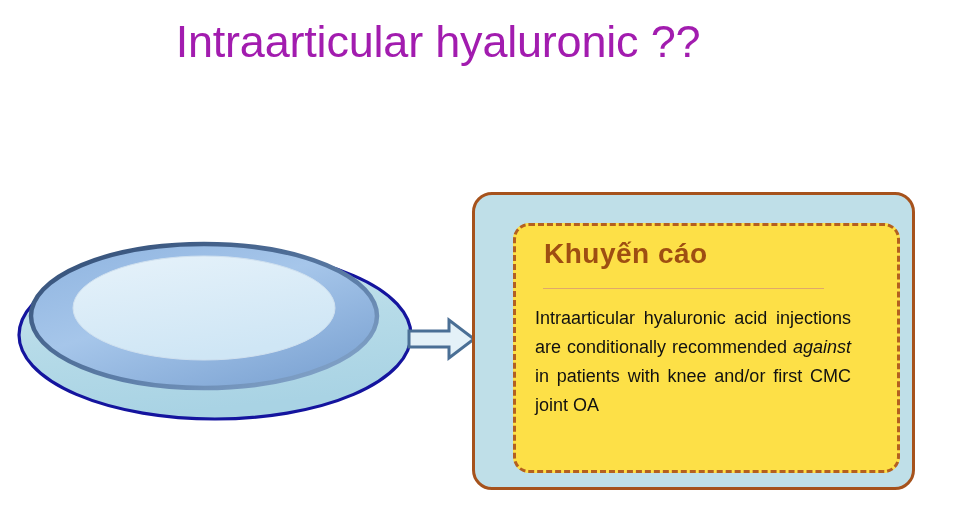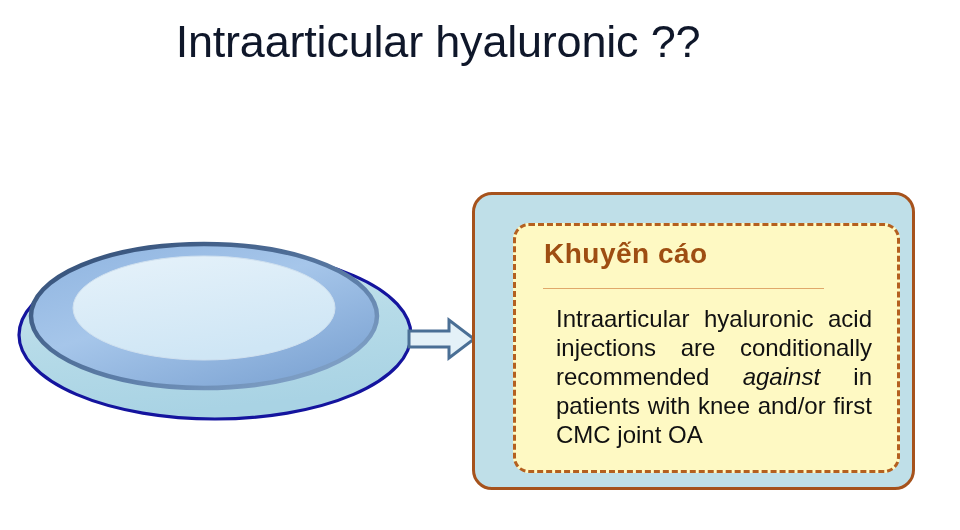--- a/index.html
+++ b/index.html
@@ -19,21 +19,21 @@
   
   #slide-title {
     position: absolute;
     left: 0;
     top: 16px;
     width: 876px;
     text-align: center;
     font-family: "Liberation Sans", sans-serif;
     font-size: 45px;
     font-weight: 400;
-    color: #0f172a;
+    color: #a21caf;
     letter-spacing: -0.2px;
     white-space: nowrap;
   }
 
   
   #disc-graphic {
     position: absolute;
     left: 8px;
     top: 236px;
     width: 430px;
@@ -85,21 +85,21 @@
     border: 3px solid #a6521c;
     border-radius: 20px;
   }
   #callout-inner {
     position: absolute;
     left: 38px;
     top: 28px;
     width: 387px;
     height: 250px;
     box-sizing: border-box;
-    background: #fef9c3;
+    background: #fde047;
     border: 3px dashed #b4601f;
     border-radius: 16px;
   }
   #callout-heading {
     position: absolute;
     left: 28px;
     top: 12px;
     font-family: "Liberation Sans", sans-serif;
     font-size: 28px;
     font-weight: bold;
@@ -110,25 +110,25 @@
   #callout-divider {
     position: absolute;
     left: 27px;
     top: 62px;
     width: 281px;
     height: 0;
     border-top: 1.5px solid #e0a86a;
   }
   #callout-body {
     position: absolute;
-    left: 40px;
+    left: 19px;
     top: 78px;
     width: 316px;
     font-family: "Liberation Sans", sans-serif;
-    font-size: 24px;
+    font-size: 18px;
     line-height: 29px;
     color: #111111;
     text-align: justify;
     text-justify: inter-word;
   }
   #callout-body .emph { font-style: italic; }
 </style>
 </head>
 <body>
 

